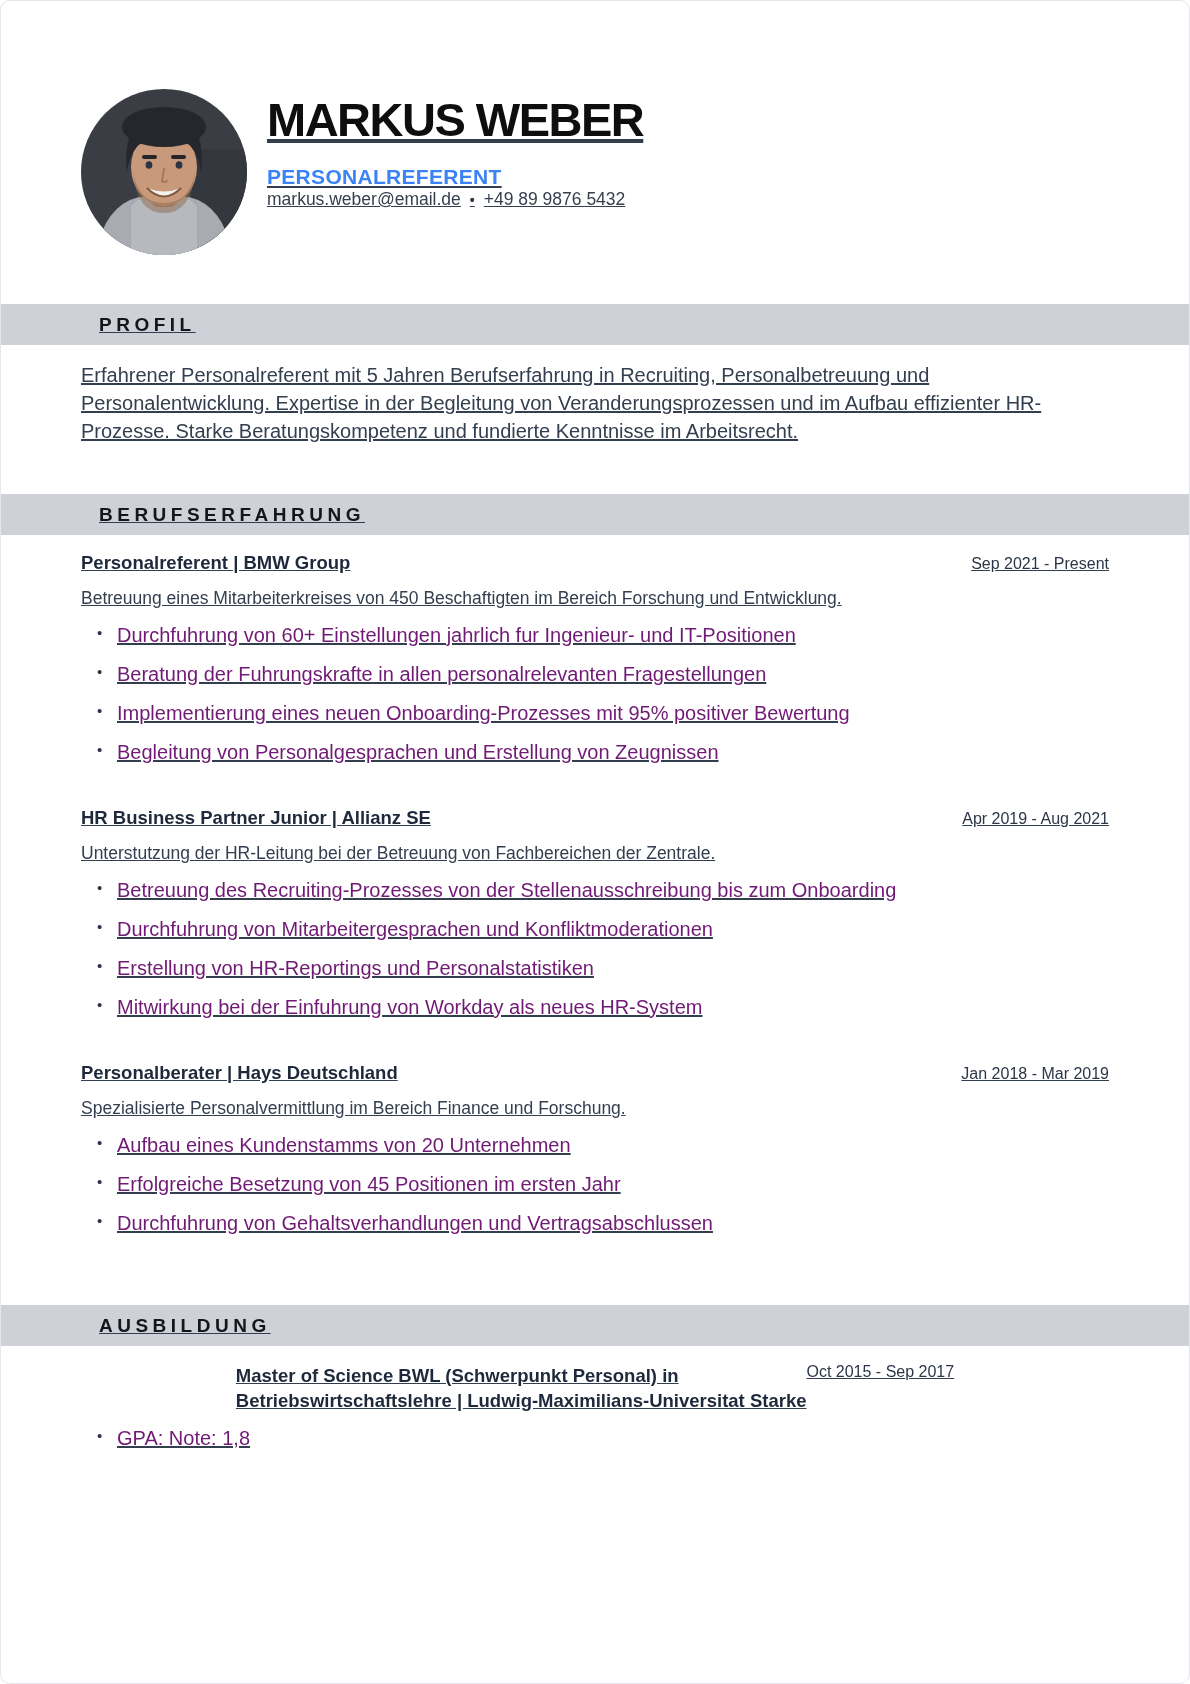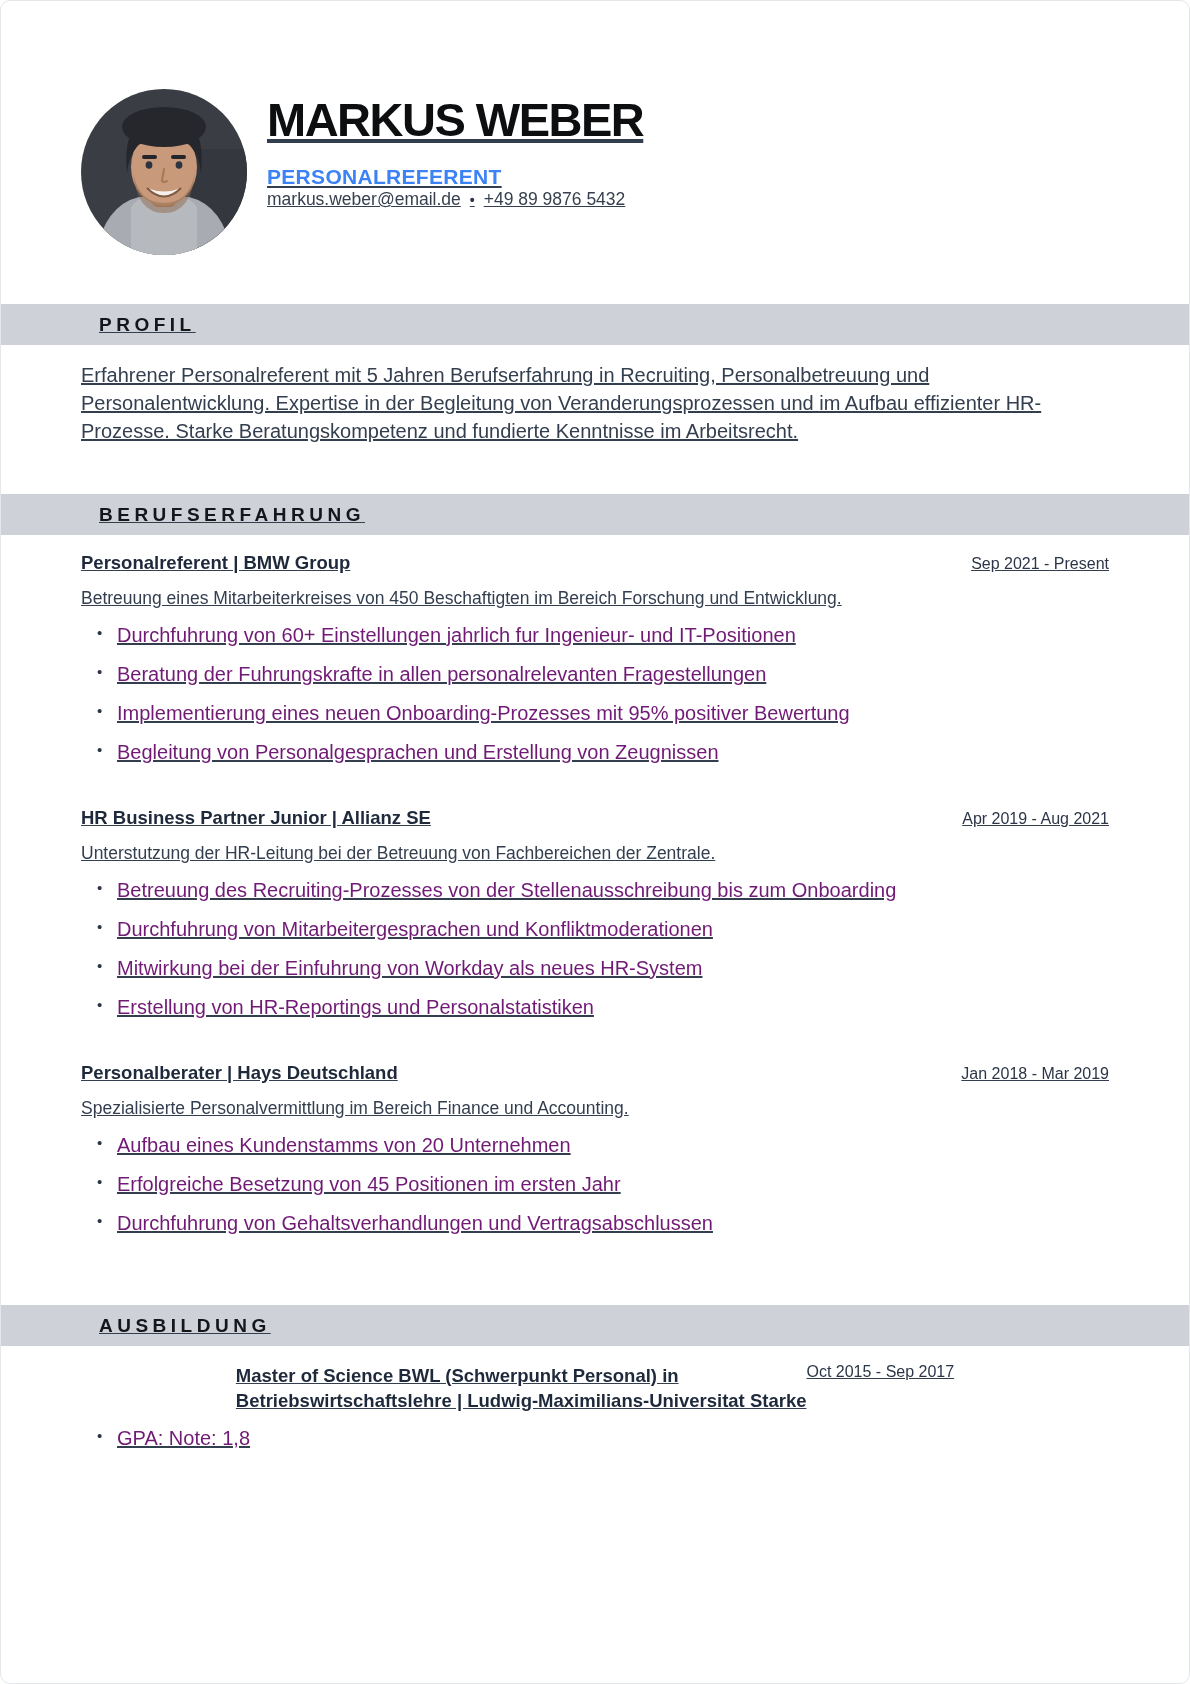--- a/index.html
+++ b/index.html
@@ -147,31 +147,31 @@
 
     <div class="job">
       <div class="job-head">
         <span class="job-title">HR Business Partner Junior | Allianz SE</span>
         <span class="job-dates">Apr 2019 - Aug 2021</span>
       </div>
       <div class="job-summary">Unterstutzung der HR-Leitung bei der Betreuung von Fachbereichen der Zentrale.</div>
       <ul class="bullets">
         <li>Betreuung des Recruiting-Prozesses von der Stellenausschreibung bis zum Onboarding</li>
         <li>Durchfuhrung von Mitarbeitergesprachen und Konfliktmoderationen</li>
+        <li>Erstellung von HR-Reportings und Personalstatistiken</li>
         <li>Mitwirkung bei der Einfuhrung von Workday als neues HR-System</li>
-        <li>Erstellung von HR-Reportings und Personalstatistiken</li>
       </ul>
     </div>
 
     <div class="job">
       <div class="job-head">
         <span class="job-title">Personalberater | Hays Deutschland</span>
         <span class="job-dates">Jan 2018 - Mar 2019</span>
       </div>
-      <div class="job-summary">Spezialisierte Personalvermittlung im Bereich Finance und Accounting.</div>
+      <div class="job-summary">Spezialisierte Personalvermittlung im Bereich Finance und Forschung.</div>
       <ul class="bullets">
         <li>Aufbau eines Kundenstamms von 20 Unternehmen</li>
         <li>Erfolgreiche Besetzung von 45 Positionen im ersten Jahr</li>
         <li>Durchfuhrung von Gehaltsverhandlungen und Vertragsabschlussen</li>
       </ul>
     </div>
 
   </div>
 
   <div class="band edu">AUSBILDUNG</div>

